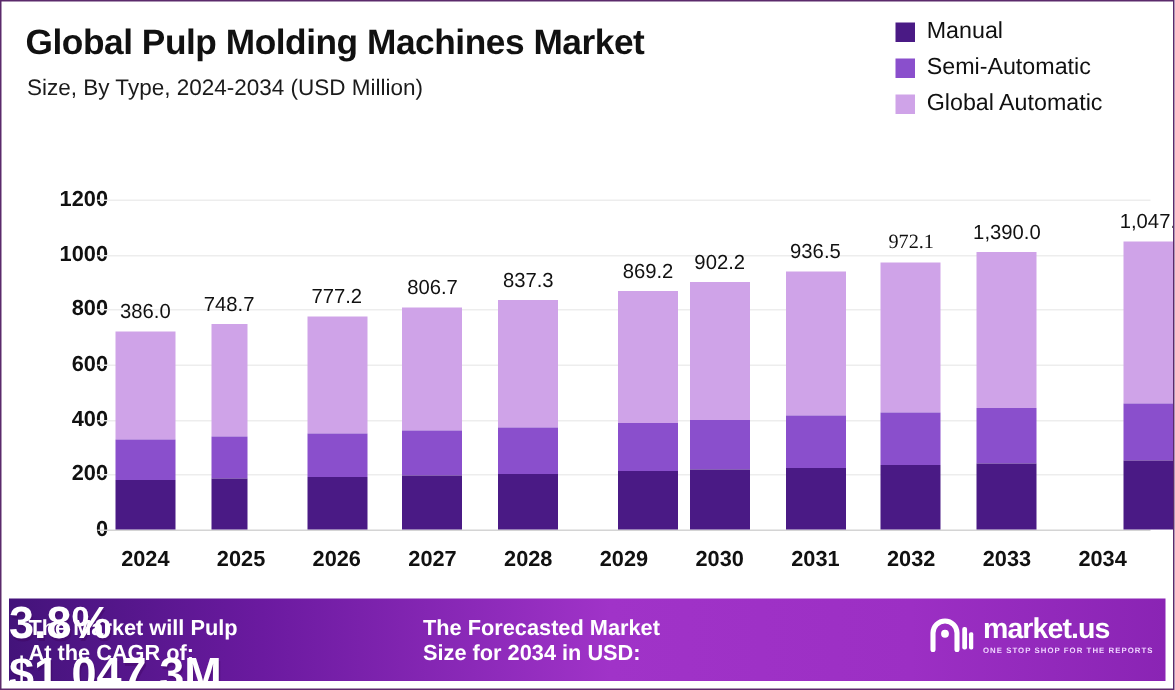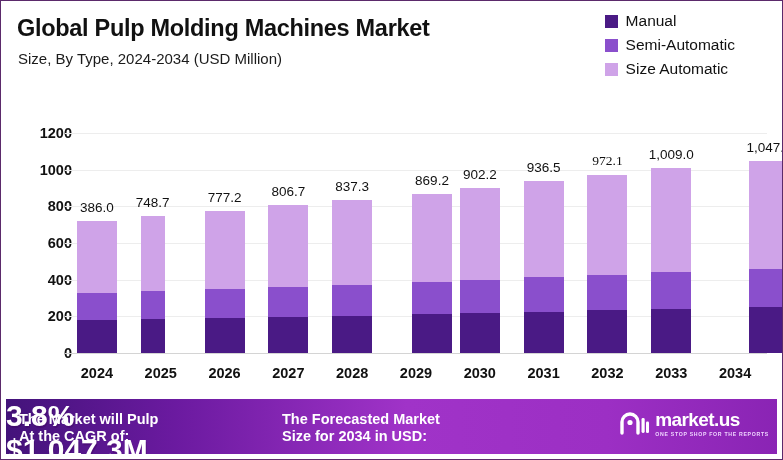--- a/index.html
+++ b/index.html
@@ -115,21 +115,21 @@
     <div class="legend-row">
       <span class="legend-swatch" style="background:#4A1A85"></span>
       <span class="legend-label">Manual</span>
     </div>
     <div class="legend-row">
       <span class="legend-swatch" style="background:#8A4FCC"></span>
       <span class="legend-label">Semi-Automatic</span>
     </div>
     <div class="legend-row">
       <span class="legend-swatch" style="background:#CFA3E8"></span>
-      <span class="legend-label">Size Automatic</span>
+      <span class="legend-label">Global Automatic</span>
     </div>
   </div>
 
   <div id="plot">
     <div id="y-axis">
         <div class="ytick" style="top: 260px;">0</div>
         <div class="ytick" style="top: 223.333px;">200</div>
         <div class="ytick" style="top: 186.667px;">400</div>
         <div class="ytick" style="top: 150px;">600</div>
         <div class="ytick" style="top: 113.333px;">800</div>
@@ -197,21 +197,21 @@
         <div class="bar-group" style="left: 586.455px; width: 40px;">
           <div class="seg seg-fully" style="height: 99.88px;"></div>
           <div class="seg seg-semi" style="height: 35.6033px;"></div>
           <div class="seg seg-manual" style="height: 42.735px;"></div>
           <div class="bar-value" style="bottom: 184.218px; font-family: Liberation Serif, serif;">972.1</div>
         </div>
         <div class="bar-group" style="left: 650.273px; width: 40px;">
           <div class="seg seg-fully" style="height: 103.785px;"></div>
           <div class="seg seg-semi" style="height: 36.9783px;"></div>
           <div class="seg seg-manual" style="height: 44.22px;"></div>
-          <div class="bar-value" style="bottom: 190.983px;">1,009.0</div>
+          <div class="bar-value" style="bottom: 190.983px;">1,390.0</div>
         </div>
         <div class="bar-group" style="left: 748px; width: 40px;">
           <div class="seg seg-fully" style="height: 107.818px;"></div>
           <div class="seg seg-semi" style="height: 38.4267px;"></div>
           <div class="seg seg-manual" style="height: 45.76px;"></div>
           <div class="bar-value" style="bottom: 198.005px;">1,047.3</div>
         </div>
       </div>
     <div id="x-axis">
         <div class="xtick" style="left: 64px; width: 63.8182px;">2024</div>

